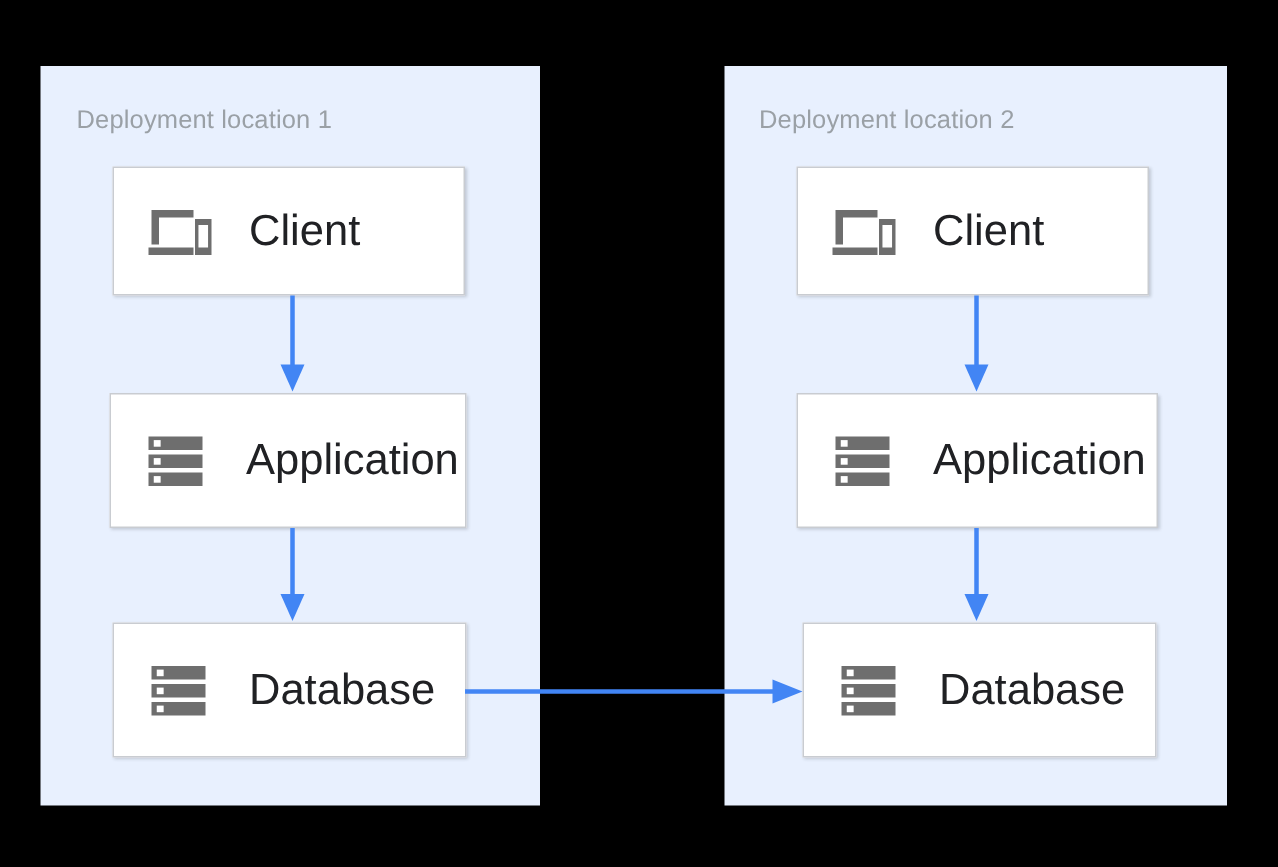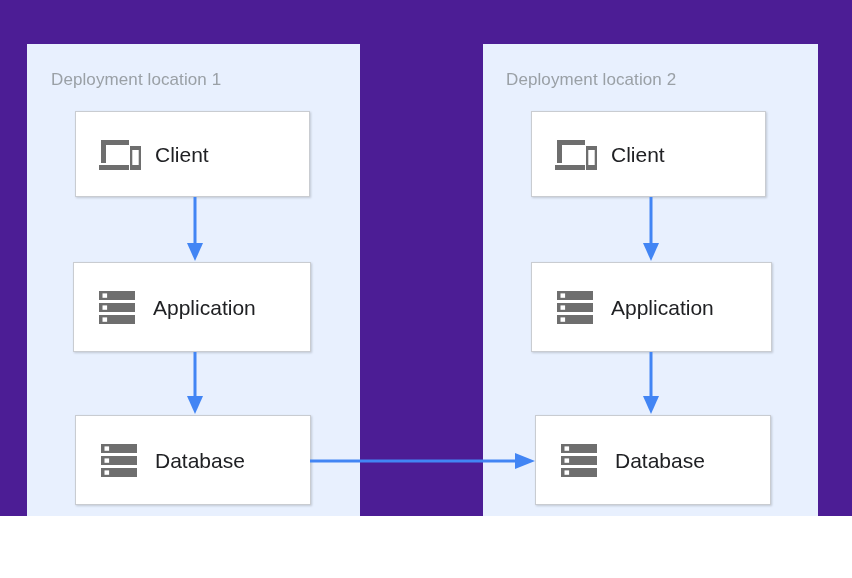--- a/index.html
+++ b/index.html
@@ -6,22 +6,22 @@
     margin: 0;
     padding: 0;
     background: #ffffff;
   }
   body {
     font-family: "Liberation Sans", sans-serif;
   }
   #canvas {
     position: relative;
     width: 852px;
-    height: 516px;
-    background: #4c1d95;
+    height: 578px;
+    background: #000000;
     overflow: hidden;
   }
   .zone {
     position: absolute;
     background: #e8f0fe;
   }
   .zone-label {
     position: absolute;
     color: #9aa0a6;
     font-size: 17px;
@@ -39,22 +39,22 @@
     align-items: center;
   }
   .node-icon {
     width: 44px;
     height: 44px;
     margin-left: 22px;
     flex: 0 0 auto;
     display: block;
   }
   .node-label {
-    margin-left: 13px;
-    font-size: 21px;
+    margin-left: 24px;
+    font-size: 29px;
     color: #202124;
     line-height: 1;
     white-space: nowrap;
   }
   .arrow {
     position: absolute;
   }
   .arrow svg {
     display: block;
     overflow: visible;

